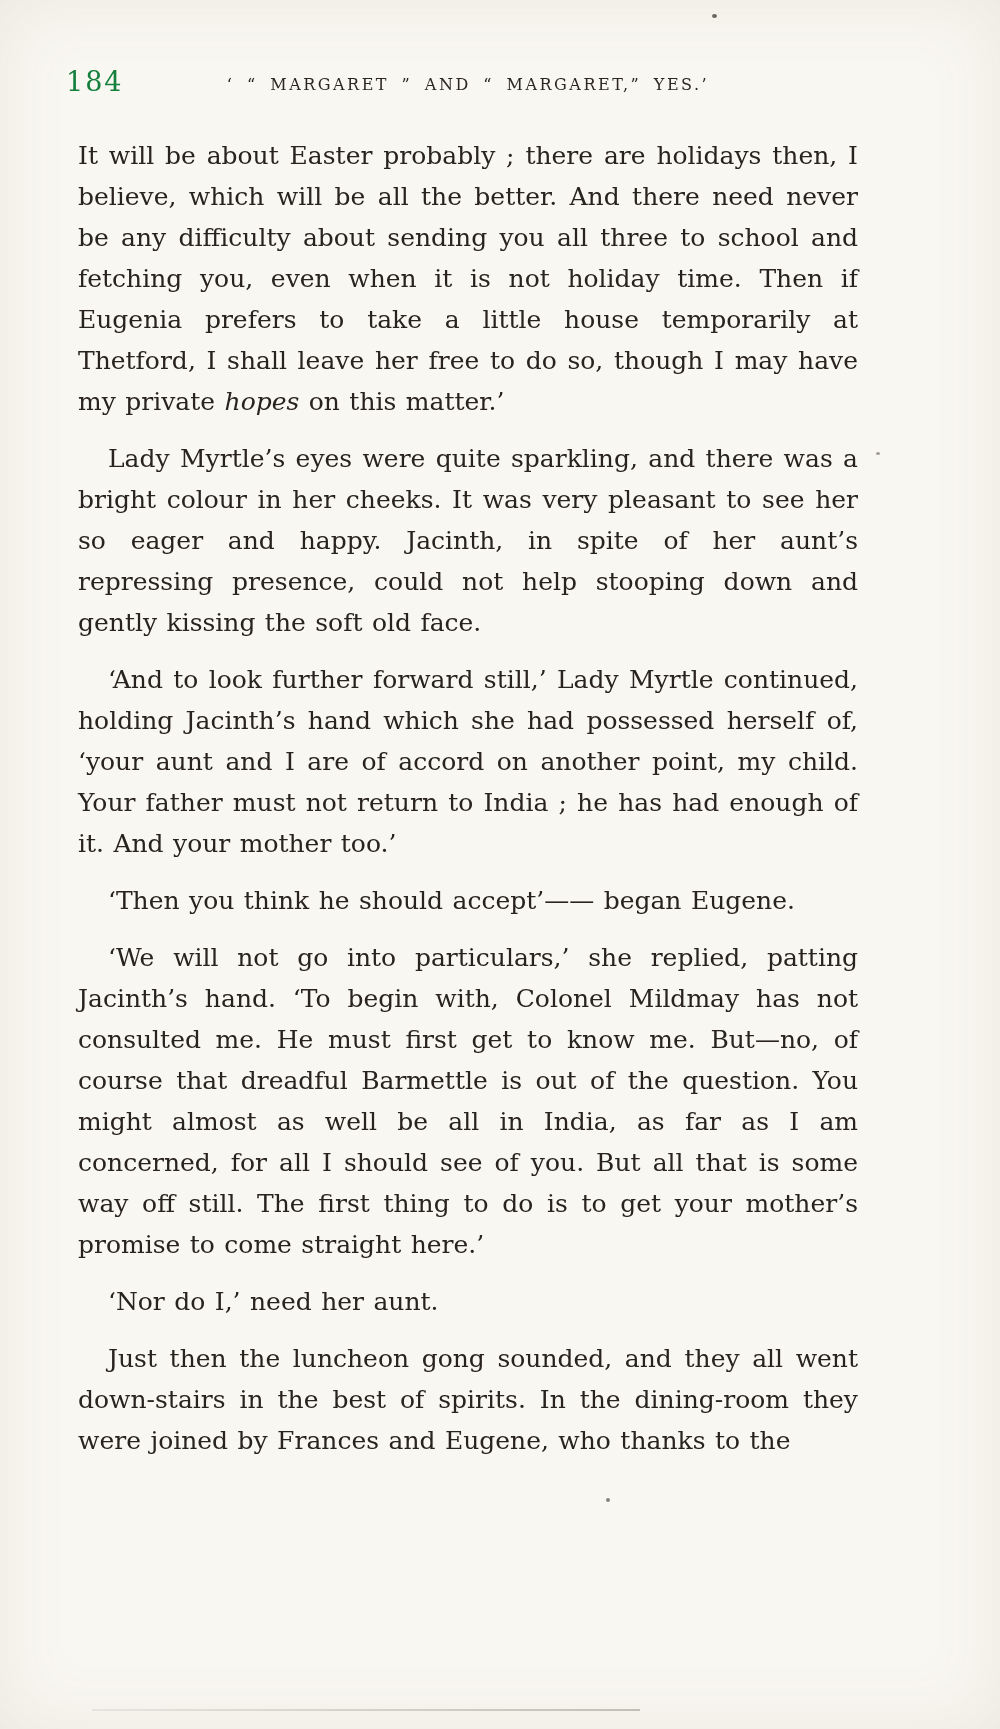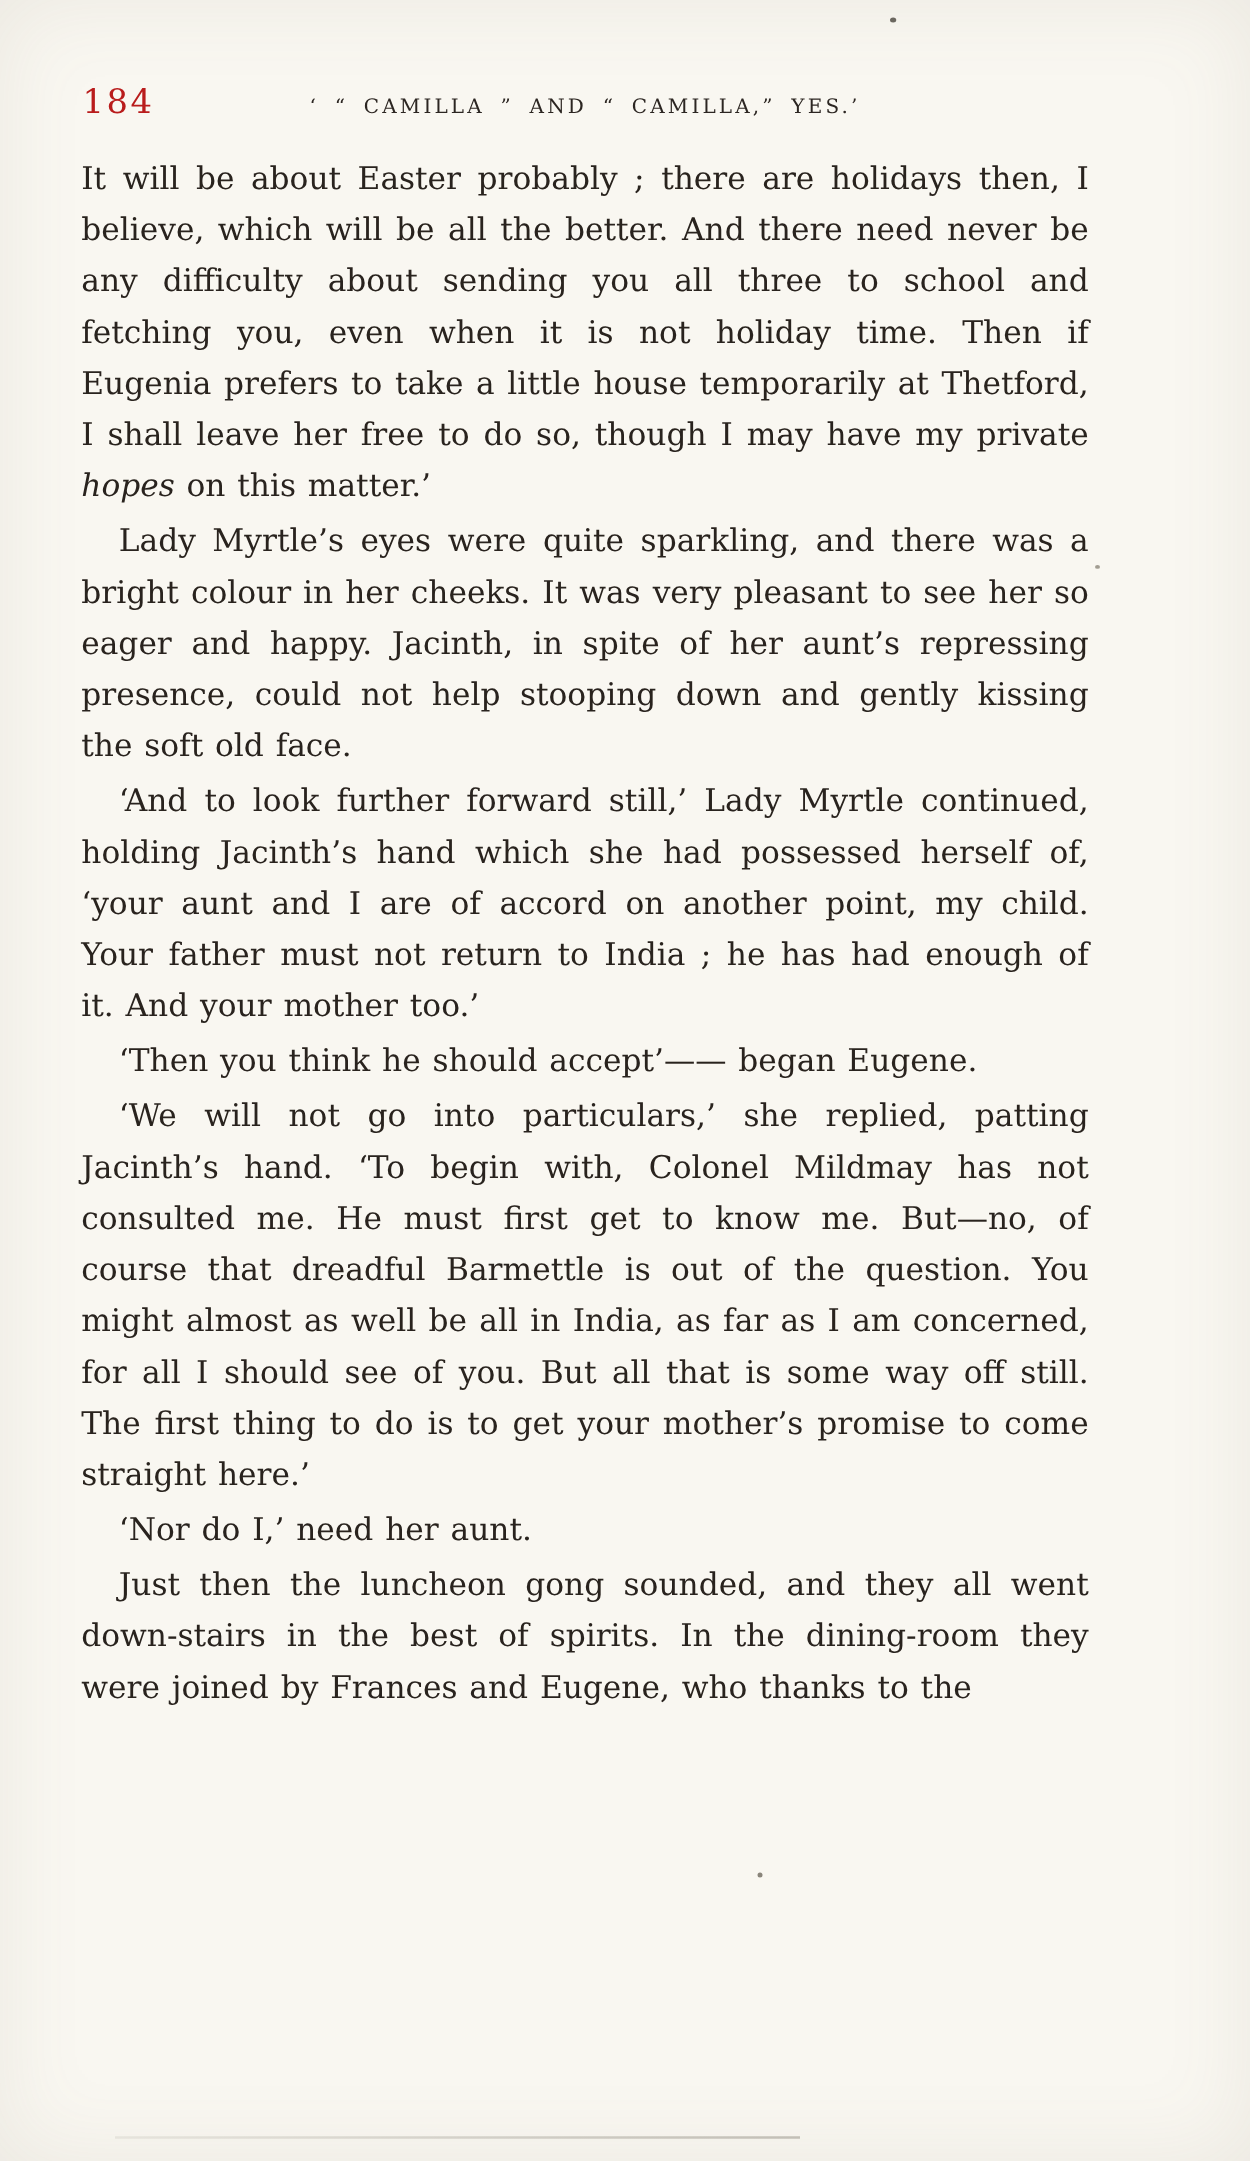--- a/index.html
+++ b/index.html
@@ -27,21 +27,21 @@
     left: 62px;
     width: 812px;
     height: 34px;
   }
   .page-number {
     position: absolute;
     left: 4px;
     top: 0px;
     font-size: 27px;
     letter-spacing: 2px;
-    color: #b91c1c;
+    color: #15803d;
   }
   .running-title {
     display: block;
     text-align: center;
     padding-top: 9px;
     font-size: 16px;
     letter-spacing: 2.5px;
     word-spacing: 5px;
     color: #2c2622;
     white-space: nowrap;
@@ -51,21 +51,21 @@
     top: 119px;
     left: 62px;
     width: 812px;
     font-size: 25px;
     line-height: 41px;
     text-align: justify;
     word-spacing: 1.5px;
     color: #29231e;
   }
   p.para {
-    margin: 3px;
+    margin: 16px;
   }
   p.para.indent {
     text-indent: 30px;
   }
   p.para i {
     font-style: italic;
   }
   .speck {
     position: absolute;
     border-radius: 50%;
@@ -81,21 +81,21 @@
     height: 2px;
     background: linear-gradient(to right, rgba(100,94,82,0.10), rgba(100,94,82,0.35));
   }
 </style>
 </head>
 <body>
 
 <div class="page">
   <div class="page-header">
     <span class="page-number">184</span>
-    <div class="running-title">‘ “ CAMILLA ” AND “ CAMILLA,” YES.’</div>
+    <div class="running-title">‘ “ MARGARET ” AND “ MARGARET,” YES.’</div>
   </div>
 
   <div class="page-body">
       <p class="para"><span>It will be about Easter probably ; there are holidays then, I believe, which will be all the better.  And there need never be any difficulty about sending you all three to school and fetching you, even when it is not holiday time.  Then if Eugenia prefers to take a little house temporarily at Thetford, I shall leave her free to do so, though I may have my private </span><i>hopes</i><span> on this matter.’</span></p>
       <p class="para indent"><span>Lady Myrtle’s eyes were quite sparkling, and there was a bright colour in her cheeks.  It was very pleasant to see her so eager and happy.  Jacinth, in spite of her aunt’s repressing presence, could not help stooping down and gently kissing the soft old face.</span></p>
       <p class="para indent"><span>‘And to look further forward still,’ Lady Myrtle continued, holding Jacinth’s hand which she had possessed herself of, ‘your aunt and I are of accord on another point, my child. Your father must not return to India ; he has had enough of it.  And your mother too.’</span></p>
       <p class="para indent"><span>‘Then you think he should accept’—— began Eugene.</span></p>
       <p class="para indent"><span>‘We will not go into particulars,’ she replied, patting Jacinth’s hand.  ‘To begin with, Colonel Mildmay has not consulted me.  He must first get to know me.  But—no, of course that dreadful Barmettle is out of the question. You might almost as well be all in India, as far as I am concerned, for all I should see of you.  But all that is some way off still.  The first thing to do is to get your mother’s promise to come straight here.’</span></p>
       <p class="para indent"><span>‘Nor do I,’ need her aunt.</span></p>
       <p class="para indent"><span>Just then the luncheon gong sounded, and they all went down-stairs in the best of spirits.  In the dining-room they were joined by Frances and Eugene, who thanks to the</span></p>

